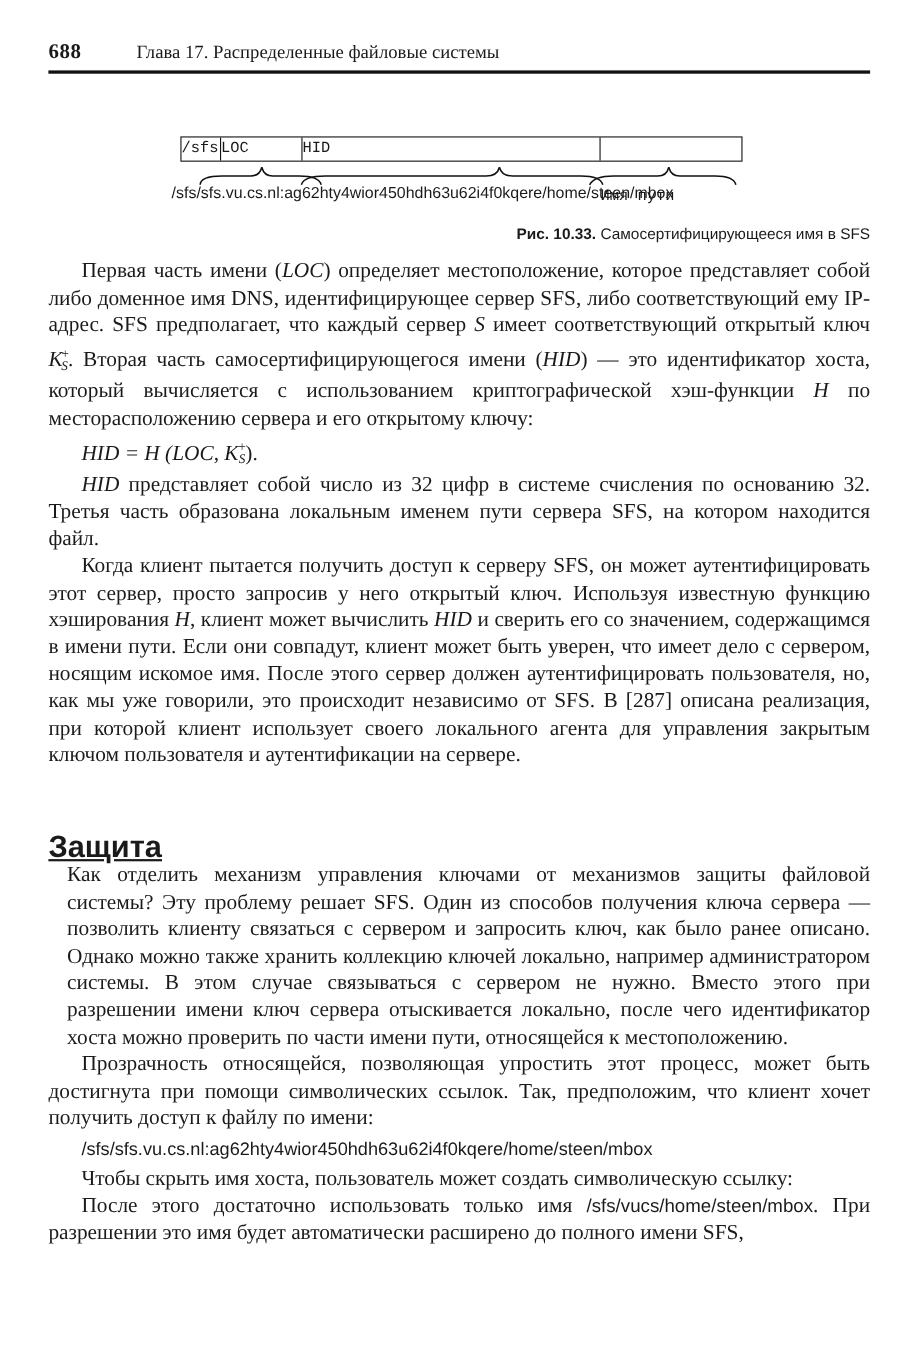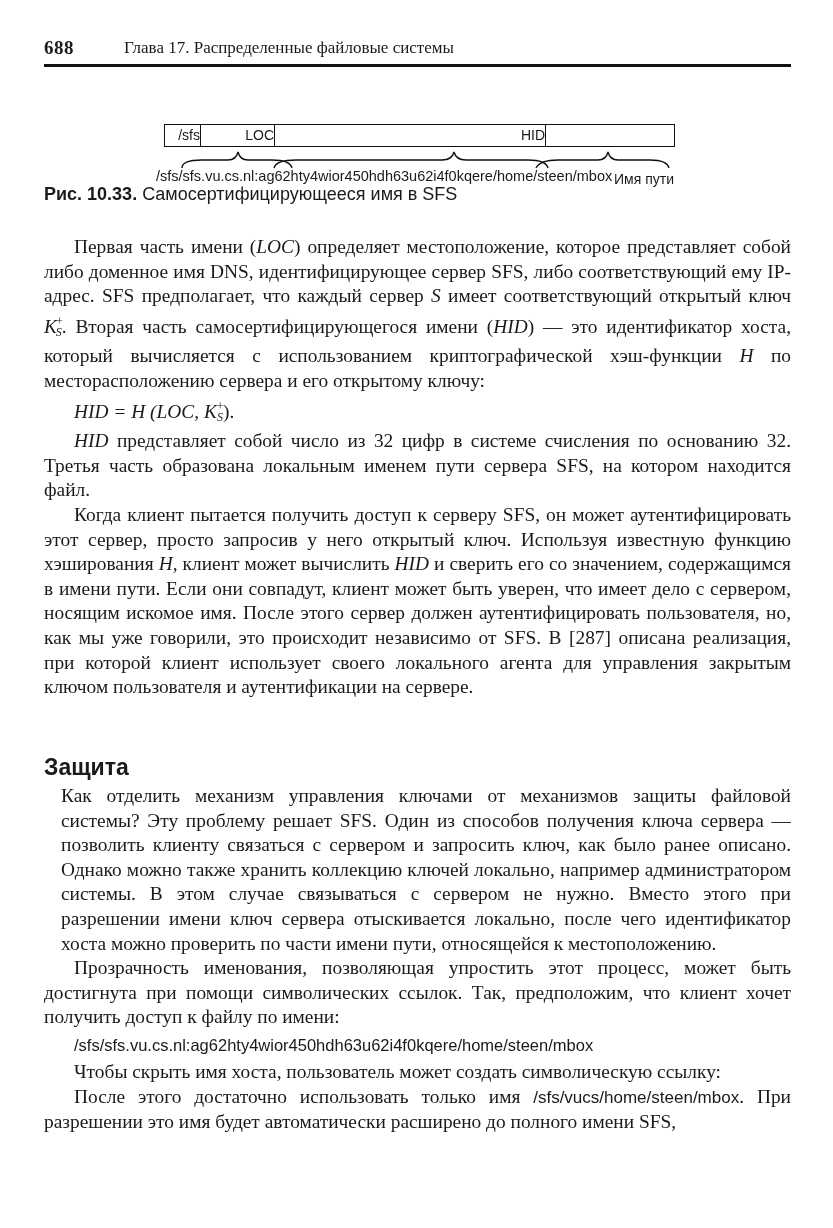--- a/index.html
+++ b/index.html
@@ -5,38 +5,38 @@
   html, body { margin: 0; padding: 0; background: #ffffff; }
   body { width: 833px; height: 1228px; position: relative; overflow: hidden; color: #1a1a1a; }
   .page { position: absolute; left: 44px; top: 0; width: 747px; }
 
   .running-head { position: absolute; top: 37px; left: 0; width: 747px; height: 27px; border-bottom: 3px solid #111; font-family: Liberation Serif, serif; }
   .page-num { position: absolute; left: 0; top: 0; font-weight: bold; font-size: 19px; letter-spacing: 0.5px; }
   .chapter-title { position: absolute; left: 80px; top: 1px; font-size: 17px; }
 
   .figure { position: absolute; top: 124px; left: 0; width: 747px; height: 100px; font-family: "Liberation Sans", sans-serif; }
   .fig-box { position: absolute; left: 120px; top: 0; width: 509px; height: 21px; border: 1.5px solid #111; display: flex; }
-  .fig-cell { height: 21px; line-height: 21px; text-align: right; font-size: 14px; border-right: 1.5px solid #111; box-sizing: border-box; }
+  .fig-cell { height: 21px; line-height: 21px; text-align: left; font-size: 14px; border-right: 1.5px solid #111; box-sizing: border-box; font-family: Liberation Mono, monospace; }
   .fig-cell:last-child { border-right: none; margin-top: 44px; }
   .fig-braces { position: absolute; left: 118px; top: 24px; }
   .fig-path { position: absolute; left: 112px; top: 44px; font-size: 14.5px; white-space: nowrap; }
-  .fig-caption { position: absolute; left: 0; top: 60px; width: 747px; text-align: left; font-size: 18px; }
+  .fig-caption { position: absolute; left: 0; top: 80px; width: 747px; text-align: right; font-size: 14px; }
   .fig-caption b { font-weight: bold; }
 
   .body-text { position: absolute; left: 0; width: 747px; font-family: "Liberation Serif", serif; font-size: 19.4px; line-height: 24.6px; text-align: justify; }
   .body-text p { margin: 0; text-indent: 30px; }
   .body-text p.noindent { text-indent: 0; margin-left: 17px; }
   .body-text i { font-style: italic; }
   .formula { padding-left: 30px; font-style: italic; }
   .formula sup, .body-text sup { font-size: 12px; vertical-align: 8px; margin-left: -1px; }
   .formula sub, .body-text sub { font-size: 12px; vertical-align: -3px; margin-left: -7px; font-style: italic; }
   .mono-line { padding-left: 30px; font-family: "Liberation Sans", sans-serif; font-size: 16.5px; line-height: 30px; }
   .inline-sans { font-family: "Liberation Sans", sans-serif; font-size: 17px; margin-top: 24px; }
 
-  .section-heading { position: absolute; left: 0; top: 754px; font-family: "Liberation Sans", sans-serif; font-weight: bold; font-size: 23px; }
+  .section-heading { position: absolute; left: 0; top: 754px; font-family: "Liberation Sans", sans-serif; font-weight: bold; font-size: 28px; text-decoration: underline; }
 </style>
 </head>
 <body>
 
 <div class="page">
 
   <div class="running-head">
     <span class="page-num">688</span>
     <span class="chapter-title">Глава 17. Распределенные файловые системы</span>
   </div>
@@ -61,19 +61,19 @@
     <p><span>Первая часть имени (</span><i>LOC</i><span>) определяет местоположение, которое представляет собой либо доменное имя DNS, идентифицирующее сервер SFS, либо соответствующий ему IP-адрес. SFS предполагает, что каждый сервер </span><i>S</i><span> имеет соответствующий открытый ключ </span><i>K</i><sup>+</sup><sub>S</sub><span>. Вторая часть самосертифицирующегося имени (</span><i>HID</i><span>) — это идентификатор хоста, который вычисляется с использованием криптографической хэш-функции </span><i>H</i><span> по месторасположению сервера и его открытому ключу:</span></p>
     <div class="formula"><span>HID = H (LOC, K</span><sup>+</sup><sub>S</sub><span style="font-style:normal">).</span></div>
     <p><i>HID</i><span> представляет собой число из 32 цифр в системе счисления по основанию 32. Третья часть образована локальным именем пути сервера SFS, на котором находится файл.</span></p>
     <p><span>Когда клиент пытается получить доступ к серверу SFS, он может аутентифицировать этот сервер, просто запросив у него открытый ключ. Используя известную функцию хэширования </span><i>H</i><span>, клиент может вычислить </span><i>HID</i><span> и сверить его со значением, содержащимся в имени пути. Если они совпадут, клиент может быть уверен, что имеет дело с сервером, носящим искомое имя. После этого сервер должен аутентифицировать пользователя, но, как мы уже говорили, это происходит независимо от SFS. В [287] описана реализация, при которой клиент использует своего локального агента для управления закрытым ключом пользователя и аутентификации на сервере.</span></p>
   </div>
 
   <div class="section-heading">Защита</div>
 
   <div class="body-text" style="top:784px">
     <p class="noindent">Как отделить механизм управления ключами от механизмов защиты файловой системы? Эту проблему решает SFS. Один из способов получения ключа сервера — позволить клиенту связаться с сервером и запросить ключ, как было ранее описано. Однако можно также хранить коллекцию ключей локально, например администратором системы. В этом случае связываться с сервером не нужно. Вместо этого при разрешении имени ключ сервера отыскивается локально, после чего идентификатор хоста можно проверить по части имени пути, относящейся к местоположению.</p>
-    <p>Прозрачность именования, позволяющая упростить этот процесс, может быть достигнута при помощи символических ссылок. Так, предположим, что клиент хочет получить доступ к файлу по имени:</p>
+    <p>Прозрачность относящейся, позволяющая упростить этот процесс, может быть достигнута при помощи символических ссылок. Так, предположим, что клиент хочет получить доступ к файлу по имени:</p>
     <div class="mono-line">/sfs/sfs.vu.cs.nl:ag62hty4wior450hdh63u62i4f0kqere/home/steen/mbox</div>
     <p>Чтобы скрыть имя хоста, пользователь может создать символическую ссылку:</p>
     <p><span>После этого достаточно использовать только имя </span><span class="inline-sans">/sfs/vucs/home/steen/mbox</span><span>. При разрешении это имя будет автоматически расширено до полного имени SFS,</span></p>
   </div>
 
 </div>
 
 </body></html>

